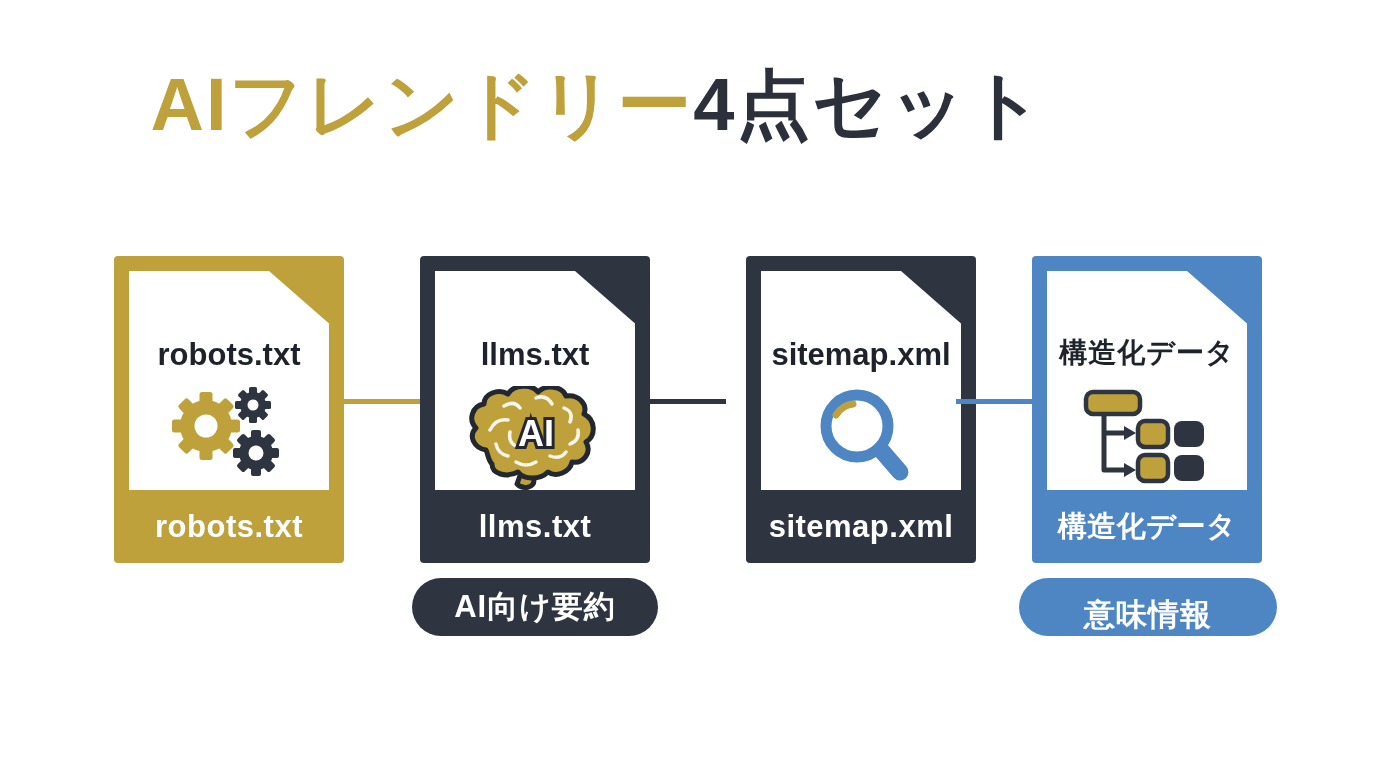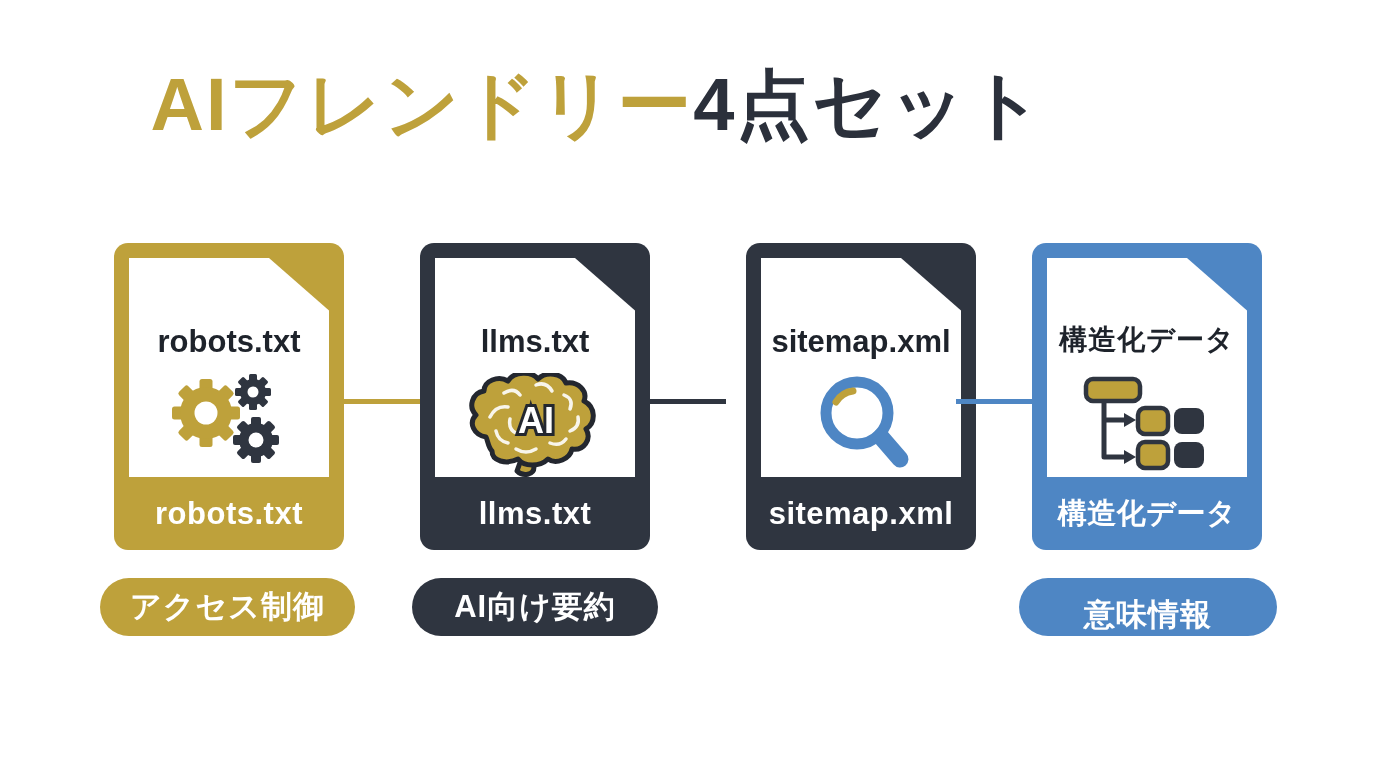--- a/index.html
+++ b/index.html
@@ -11,21 +11,21 @@
   body{background:var(--background);font-family:"Liberation Sans","DejaVu Sans",sans-serif;}
   .stage{position:relative;width:1196px;height:768px;background:var(--background);}
 
   
   .title{position:absolute;top:62px;left:0;width:100%;text-align:center;
          font-size:74px;font-weight:900;letter-spacing:2px;line-height:1.15;white-space:nowrap;}
   .title .hl{color:var(--gold);}
   .title .rest{color:var(--title_dark);}
 
   
-  .card{position:absolute;top:243px;width:230px;height:307px;border-radius:14px;background:var(--accent);}
+  .card{position:absolute;top:256px;width:230px;height:307px;border-radius:4px;background:var(--accent);}
   .card .paper{position:absolute;left:15px;top:15px;width:200px;height:219px;background:#fff;
                clip-path:polygon(0 0,70% 0,100% 24%,100% 100%,0 100%);}
   .card .header{position:absolute;top:80px;left:10px;right:10px;text-align:center;
                 font-size:31px;font-weight:800;color:var(--header_text);line-height:1.2;}
   .card .header.jp{font-size:28px;letter-spacing:1px;}
   .card .iconwrap{position:absolute;top:130px;left:0;right:0;display:flex;justify-content:center;}
   .card .footer{position:absolute;top:234px;height:73px;left:0;right:0;display:flex;
                 align-items:center;justify-content:center;color:var(--label_text);
                 font-size:31px;font-weight:800;letter-spacing:0.5px;}
   .card .footer.jp{font-size:29px;}
@@ -164,23 +164,20 @@
         <rect x="102" y="69" width="30" height="26" rx="8" fill="var(--dark)"></rect>
       </svg>
     </div>
     <div class="footer jp">構造化データ</div>
   </div>
 
   <div class="connector" id="conn-0" style="--accent: #BEA13B;"></div>
   <div class="connector" id="conn-1" style="--accent: #2F3540;"></div>
   <div class="connector" id="conn-2" style="--accent: #4E86C4;"></div>
 
-  <div class="pill" id="pill-0" style="--accent: #BEA13B;">
-      <span>アクセス制御</span>
-    </div>
   <div class="pill" id="pill-1" style="--accent: #2F3540;">
       <span>AI向け要約</span>
     </div>
   <div class="pill" id="pill-3" style="--accent: #4E86C4;">
       <span>意味情報</span>
     </div>
 
 </div>
 
 </body></html>

